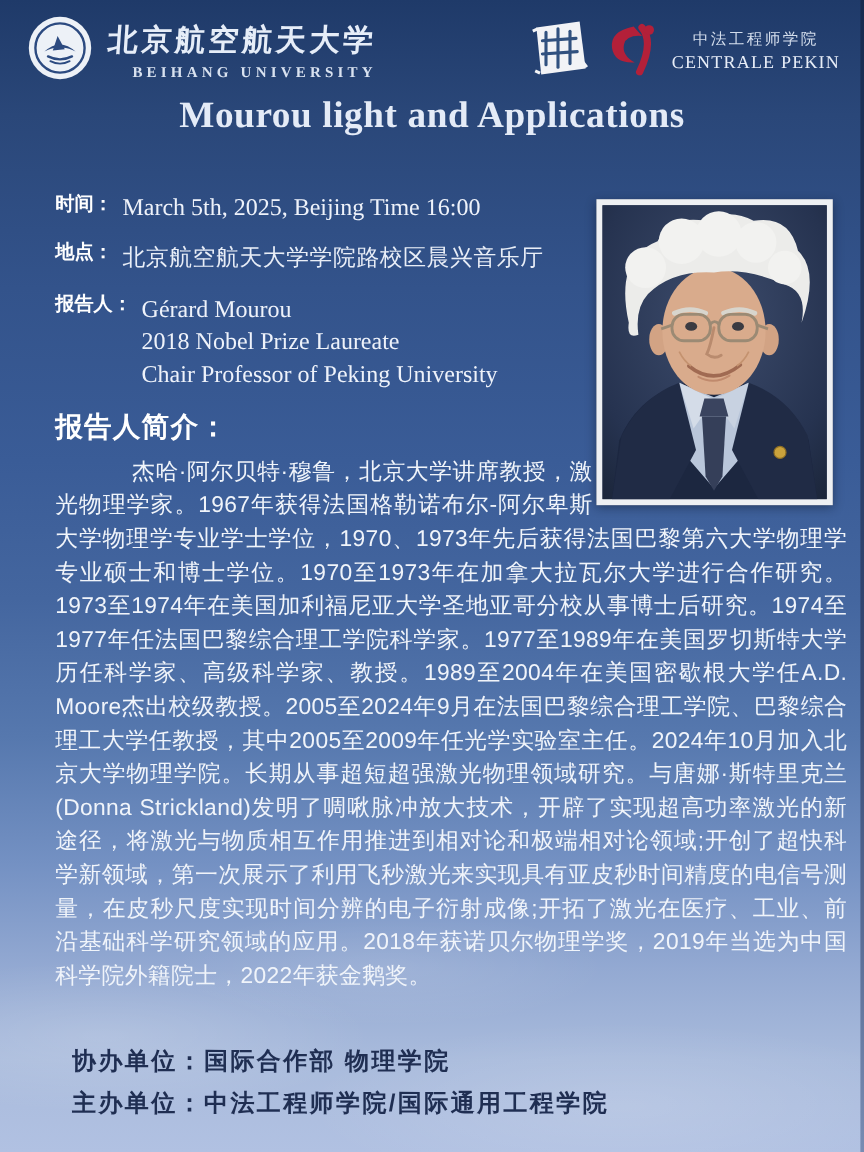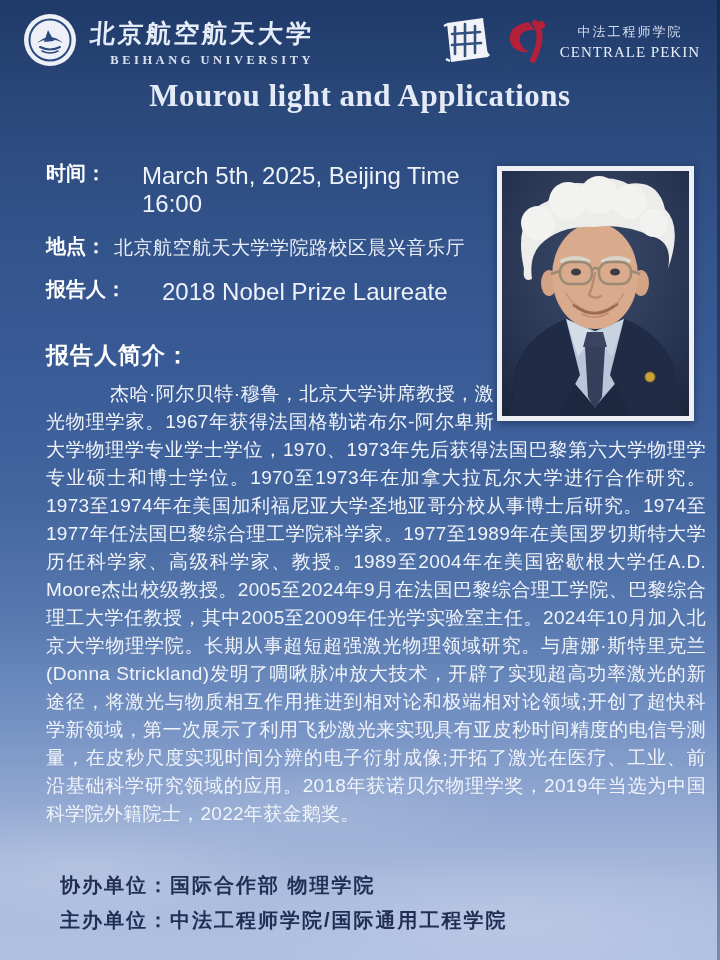--- a/index.html
+++ b/index.html
@@ -39,23 +39,23 @@
     font-family:"Liberation Serif",serif;margin-top:3px;}
 
   
   .title{position:absolute;top:78px;left:0;width:100%;margin:0;
     text-align:center;font-family:"Liberation Serif",serif;
     font-size:31px;font-weight:700;color:#e4ebf7;letter-spacing:.5px;}
 
   
   .info{position:absolute;left:46px;top:160px;width:460px;color:#fff;}
   .row{display:flex;align-items:flex-start;margin-bottom:15px;}
-  .label{font-size:20px;font-weight:700;color:#ffffff;flex-shrink:0;margin-right:8px;white-space:nowrap;}
+  .label{font-size:16px;font-weight:700;color:#ffffff;flex-shrink:0;margin-right:8px;white-space:nowrap;}
   .val{padding-top:2px;}
-  .val.serif{font-family:Liberation Sans, sans-serif;font-size:24px;color:#eef2fa;margin-left:28px;}
+  .val.serif{font-family:Liberation Serif, serif;font-size:20px;color:#eef2fa;}
   .val.zhval{font-size:19px;color:#e9eef7;letter-spacing:.5px;white-space:nowrap;}
   .speaker-block{display:block;}
   .speaker-block span{display:block;line-height:27px;}
 
   
   .photo{position:absolute;left:497px;top:166px;margin:0;
     width:187px;height:245px;border:5px solid #eef0f3;
     box-shadow:0 2px 8px rgba(10,20,40,.45);background:#22304b;}
   .photo svg{display:block;}
 
@@ -129,21 +129,23 @@
       <span class="label">时间：</span>
       <span class="val serif">March 5th, 2025, Beijing Time 16:00</span>
     </div>
     <div class="row">
       <span class="label">地点：</span>
       <span class="val zhval">北京航空航天大学学院路校区晨兴音乐厅</span>
     </div>
     <div class="row">
       <span class="label">报告人：</span>
       <span class="val serif speaker-block">
+        <span>Gérard Mourou</span>
         <span>2018 Nobel Prize Laureate</span>
+        <span>Chair Professor of Peking University</span>
       </span>
     </div>
   </div>
 
   <figure class="photo">
     <svg width="187" height="245" viewBox="0 0 187 245">
       <defs>
         <radialGradient id="pbg" cx="50%" cy="38%" r="80%">
           <stop offset="0%" stop-color="#3d4c6c"></stop>
           <stop offset="70%" stop-color="#263350"></stop>

